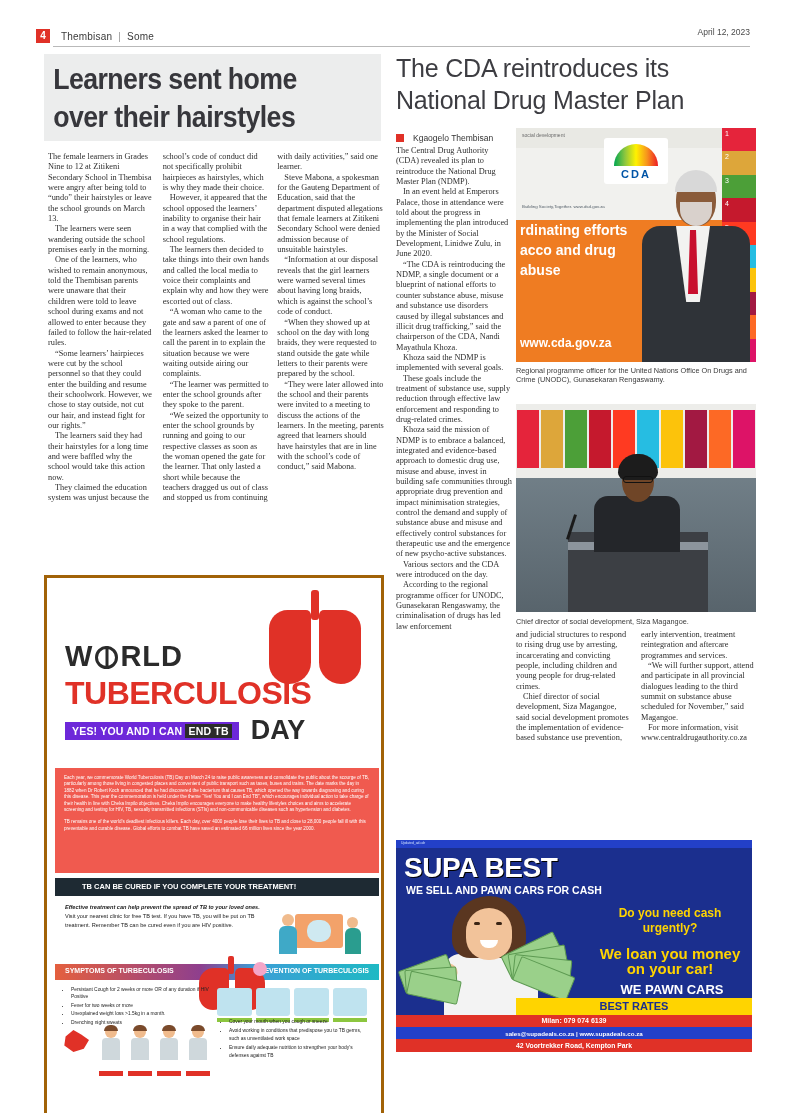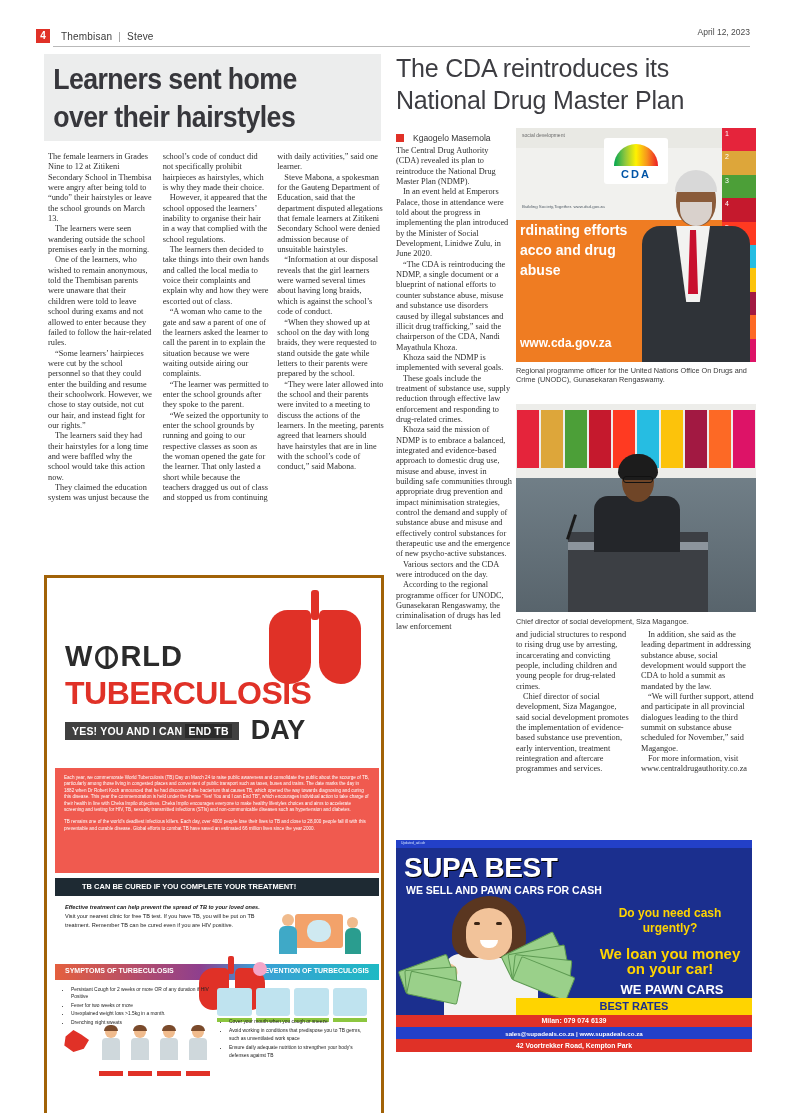--- a/index.html
+++ b/index.html
@@ -138,21 +138,21 @@
     position:absolute; left:44px; top:551px; width:340px; height:606px;
     background:#ffffff; border:3px solid #a16207;margin-top:24px;
   }
   .tb-wordmark { position:absolute; left:18px; top:62px; width:304px; height:96px; }
   .tb-w1 { font-family:"Liberation Sans", sans-serif; font-weight:bold; font-size:29px; color:#2b2b2b; letter-spacing:1px; }
   .tb-globe { display:inline-block; width:23px; height:23px; border-radius:50%; border:3px solid #2b2b2b; vertical-align:-3px; margin:0 2px; position:relative; }
   .tb-globe:after { content:""; position:absolute; left:50%; top:-3px; width:3px; height:23px; background:#2b2b2b; transform:translateX(-50%); }
   .tb-w2 { font-family:"Liberation Sans", sans-serif; font-weight:bold; font-size:32px; color:#e03127; letter-spacing:-0.5px; margin-top:2px; }
   .tb-w3row { margin-top:3px; }
   .tb-yes {
-    display:inline-block; background:#404040; color:#fff;
+    display:inline-block; background:#6d28d9; color:#fff;
     font-family:"Liberation Sans", sans-serif; font-weight:bold; font-size:10.5px;
     padding:3px 7px; letter-spacing:.2px; vertical-align:middle;
   }
   .tb-endtb { color:#ffffff; background:#2b2b2b; padding:1px 3px; }
   .tb-day { display:inline-block; margin-left:8px; font-family:"Liberation Sans", sans-serif; font-weight:bold; font-size:27px; color:#2b2b2b; vertical-align:middle; }
   .tb-lungs { position:absolute; right:18px; top:10px; width:96px; height:108px; }
   .lung { position:absolute; top:22px; width:42px; height:74px; background:#e03127; }
   .lung-l { left:2px; border-radius:22px 6px 26px 24px; }
   .lung-r { right:2px; border-radius:6px 22px 24px 26px; }
   .trachea { position:absolute; left:44px; top:2px; width:8px; height:30px; background:#e03127; border-radius:3px; }
@@ -274,21 +274,21 @@
 </head>
 <body>
 
 <div class="page">
 
   <div class="masthead">
     <span class="folio-badge">4</span>
     <span class="masthead-title">
       <span>Thembisan</span>
       <span class="masthead-sep">|</span>
-      <span>Steve</span>
+      <span>Some</span>
     </span>
     <span class="masthead-date">April 12, 2023</span>
     <div class="masthead-rule"></div>
   </div>
 
   <div class="left-head">
     <h1>Learners sent home over their hairstyles</h1>
   </div>
 
   <div class="left-cols">
@@ -308,21 +308,21 @@
     <p>“When they showed up at school on the day with long braids, they were requested to stand outside the gate while letters to their parents were prepared by the school.</p>
     <p>“They were later allowed into the school and their parents were invited to a meeting to discuss the actions of the learners. In the meeting, parents agreed that learners should have hairstyles that are in line with the school’s code of conduct,” said Mabona.</p>
   </div>
 
   <div class="cda-head">
     <h1>The CDA reintroduces its National Drug Master Plan</h1>
   </div>
 
   <div class="byline">
     <span class="byline-sq"></span>
-    <span class="byline-name">Kgaogelo Masemola</span>
+    <span class="byline-name">Kgaogelo Thembisan</span>
   </div>
 
   <div class="cda-col-1 cda-cols">
     <p class="first">The Central Drug Authority (CDA) revealed its plan to reintroduce the National Drug Master Plan (NDMP).</p>
     <p>In an event held at Emperors Palace, those in attendance were told about the progress in implementing the plan introduced by the Minister of Social Development, Linidwe Zulu, in June 2020.</p>
     <p>“The CDA is reintroducing the NDMP, a single document or a blueprint of national efforts to counter substance abuse, misuse and substance use disorders caused by illegal substances and illicit drug trafficking,” said the chairperson of the CDA, Nandi Mayathula Khoza.</p>
     <p>Khoza said the NDMP is implemented with several goals.</p>
     <p>These goals include the treatment of substance use, supply reduction through effective law enforcement and responding to drug-related crimes.</p>
     <p>Khoza said the mission of NDMP is to embrace a balanced, integrated and evidence-based approach to domestic drug use, misuse and abuse, invest in building safe communities through appropriate drug prevention and impact minimisation strategies, control the demand and supply of substance abuse and misuse and effectively control substances for therapeutic use and the emergence of new psycho-active substances.</p>
     <p>Various sectors and the CDA were introduced on the day.</p>
@@ -394,21 +394,20 @@
       <div class="p2-face"></div>
       <div class="p2-hair"></div>
       <div class="p2-glass"></div>
     </div>
   </div>
   <div class="caption cap-2">Chief director of social development, Siza Magangoe.</div>
 
   <div class="cda-bottom cda-cols">
     <p class="first">and judicial structures to respond to rising drug use by arresting, incarcerating and convicting people, including children and young people for drug-related crimes.</p>
     <p>Chief director of social development, Siza Magangoe, said social development promotes the implementation of evidence-based substance use prevention, early intervention, treatment reintegration and aftercare programmes and services.</p>
-    <p>In addition, she said as the leading department in addressing substance abuse, social development would support the CDA to hold a summit as mandated by the law.</p>
     <p>“We will further support, attend and participate in all provincial dialogues leading to the third summit on substance abuse scheduled for November,” said Magangoe.</p>
     <p>For more information, visit www.centraldrugauthority.co.za</p>
   </div>
 
   <div class="tb-ad">
 
     <div class="tb-lungs">
       <div class="trachea"></div>
       <div class="lung lung-l"></div>
       <div class="lung lung-r"></div>

